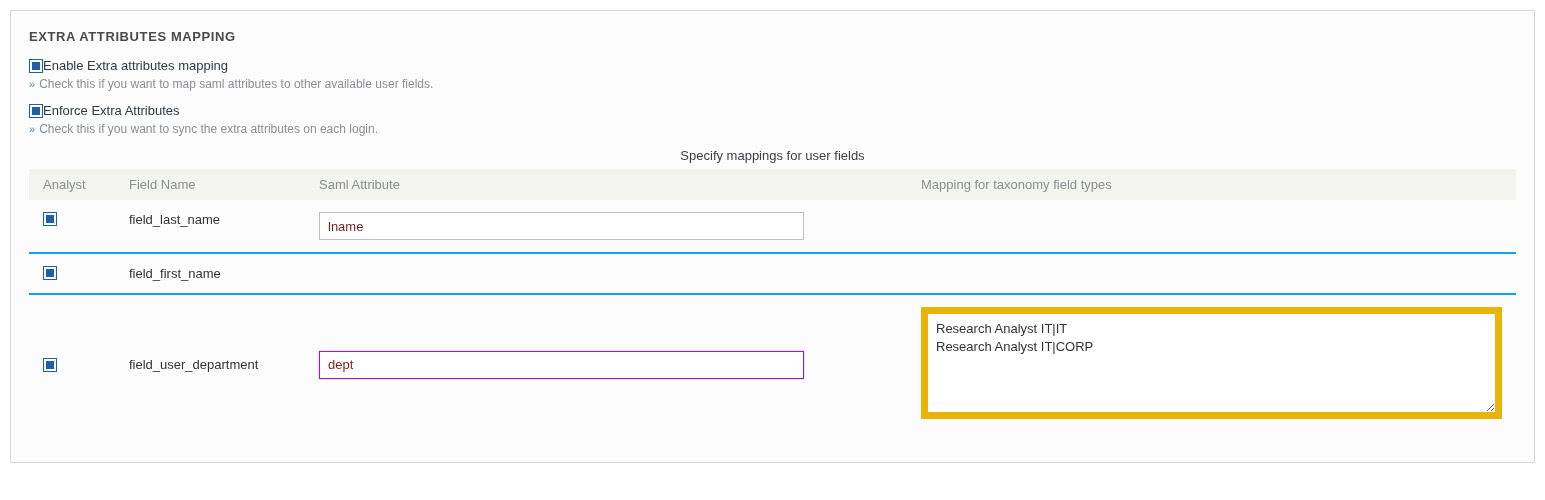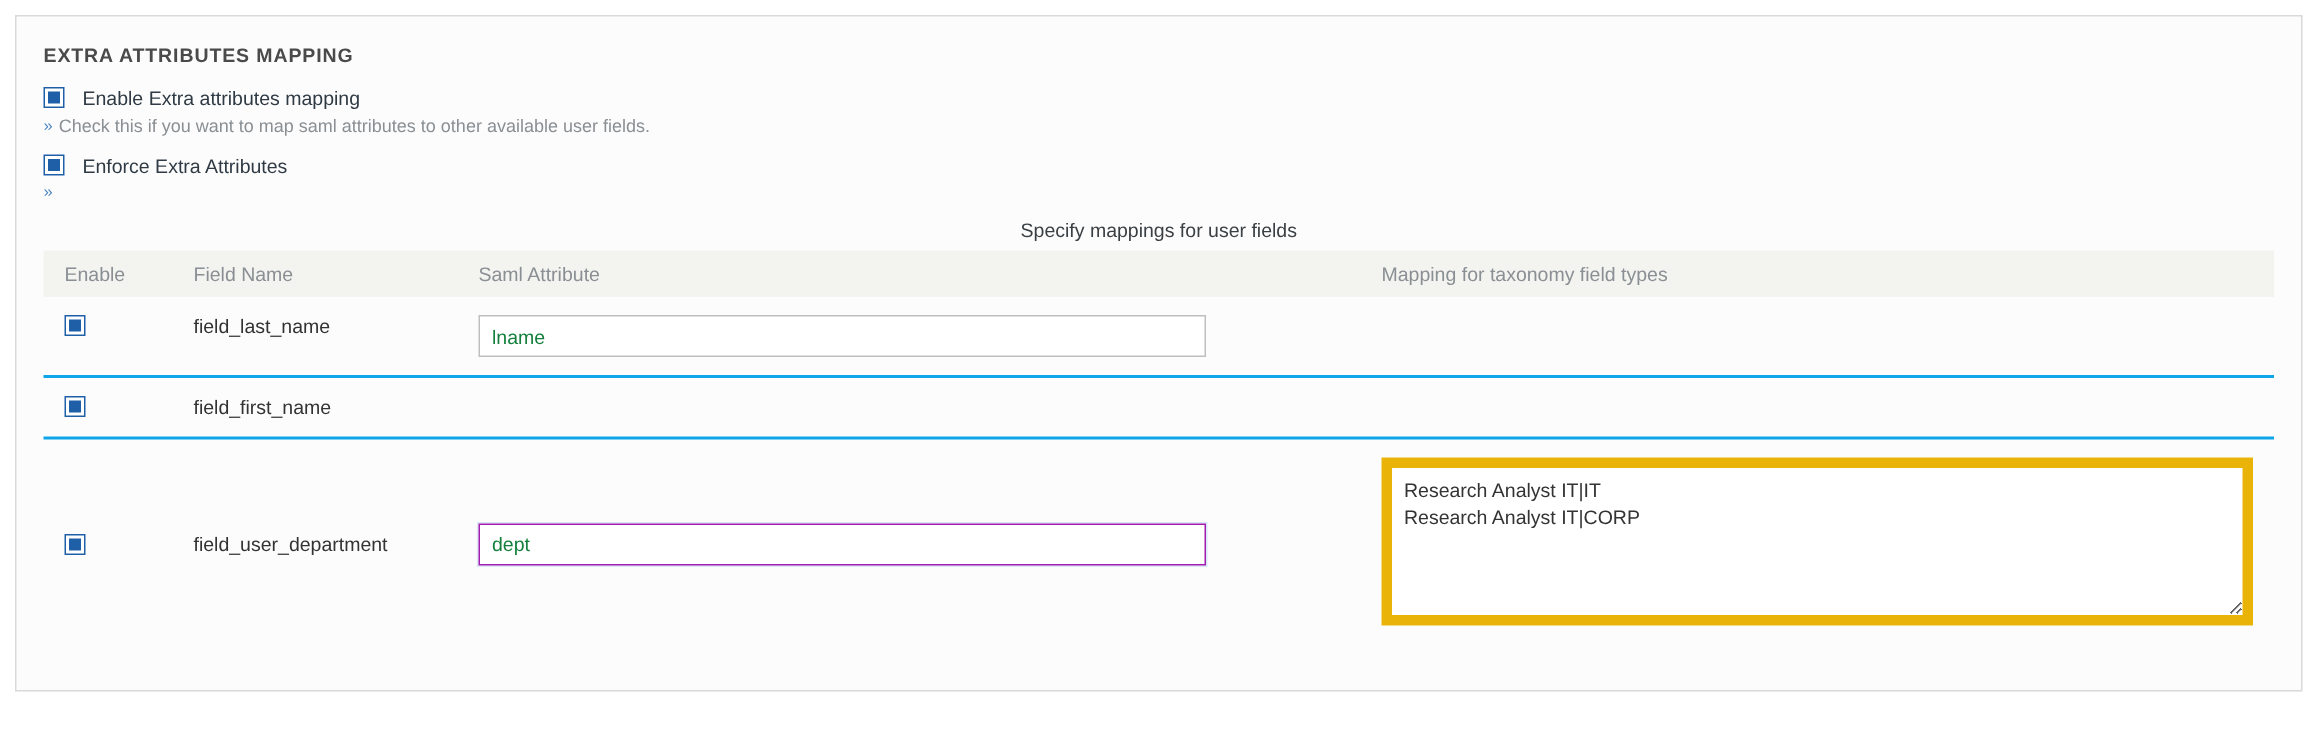--- a/index.html
+++ b/index.html
@@ -19,22 +19,22 @@
   .panel-title {
     font-size: 13px;
     font-weight: 600;
     letter-spacing: 0.6px;
     color: #4a4a4a;
     text-transform: uppercase;
     margin-bottom: 14px;
   }
   .opt-row {
     display: flex;
-    align-items: flex-start;
-    gap: 12px;
+    align-items: flex-end;
+    gap: 0;
     margin-bottom: 2px;
   }
   .checkboxish {
     width: 14px;
     height: 14px;
     border: 1px solid #1f5fa8;
     display: inline-flex;
     align-items: center;
     justify-content: center;
     background: #fff;
@@ -92,21 +92,21 @@
   }
   .trow:last-child { border-bottom: none; }
   .trow .col-enable { display:flex; align-items:center; }
   .field-name { color: #333; font-size: 13px; }
   .text-input {
     width: 485px;
     height: 28px;
     border: 1px solid #bfbfbf;
     padding: 0 8px;
     font-size: 13px;
-    color: #15803d;
+    color: #7f1d1d;
     background: #fff;
     font-family: inherit;
   }
   .text-input.focused {
     border: 1px solid #a21caf;
     outline: none;
     box-shadow: 0 0 0 1px rgba(110,166,223,0.25);
   }
   .taxonomy-area {
     width: 100%;
@@ -137,27 +137,28 @@
     <span class="dbl-chevron">»</span>
     <span>Check this if you want to map saml attributes to other available user fields.</span>
   </div>
 
   <div class="opt-row">
     <span class="checkboxish checked"></span>
     <span class="opt-label">Enforce Extra Attributes</span>
   </div>
   <div class="hint">
     <span class="dbl-chevron">»</span>
+    <span>Check this if you want to sync the extra attributes on each login.</span>
   </div>
 
   <div class="subhead">Specify mappings for user fields</div>
 
   <div class="table">
     <div class="thead">
-      <div class="col-enable">Enable</div>
+      <div class="col-enable">Analyst</div>
       <div class="col-field">Field Name</div>
       <div class="col-saml">Saml Attribute</div>
       <div class="col-tax">Mapping for taxonomy field types</div>
     </div>
 
     <div class="trow">
       <div class="col-enable">
         <span class="checkboxish checked"></span>
       </div>
       <div class="col-field field-name">field_last_name</div>

